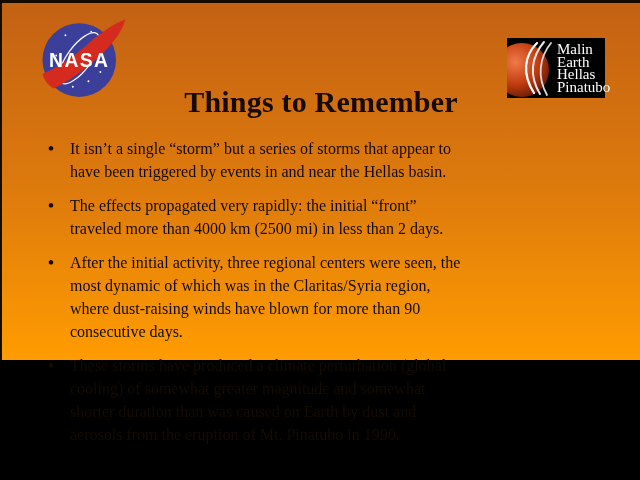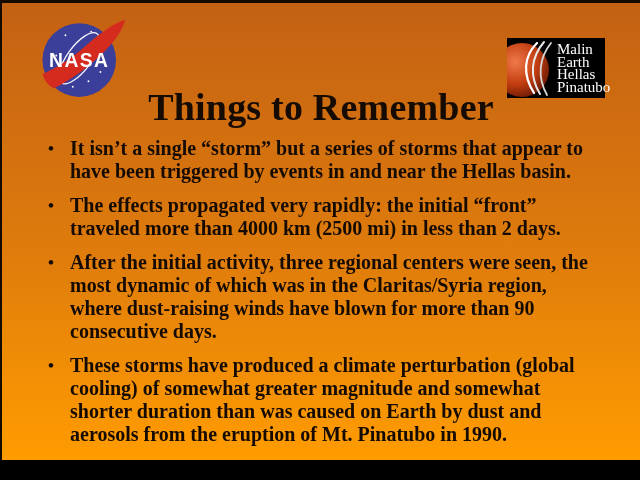--- a/index.html
+++ b/index.html
@@ -3,21 +3,21 @@
 <meta charset="utf-8">
 <style>
   html,body{margin:0;padding:0;}
   body{
     width:640px;height:480px;overflow:hidden;
     font-family:"Liberation Serif",serif;
     background:#000;
   }
   .slide{
     position:relative;box-sizing:border-box;
-    width:640px;height:460px;
+    width:640px;height:360px;
     border-top:3px solid #150a00;
     border-left:2px solid #150a00;
     background:linear-gradient(180deg,#c36114 0%,#df7c0c 55%,#ff9c00 100%);
   }
 
   
   .nasa-logo{position:absolute;left:34px;top:12px;width:92px;height:92px;}
   .nasa-logo svg{display:block;width:92px;height:92px;}
 
   
@@ -30,39 +30,39 @@
     font-family:Liberation Serif, serif;
     color:#fff;font-size:15px;line-height:12.5px;
     padding-left:2px;white-space:nowrap;
   }
   .malin-text div{display:block;}
 
   
   .title{
     position:absolute;left:0;right:0;top:82px;margin:0;
     text-align:center;
-    font-size:38px;font-weight:bold;color:#150b02;
+    font-size:30px;font-weight:bold;color:#150b02;
     letter-spacing:0.2px;
   }
 
   
   .bullets{
     position:absolute;left:46px;top:134px;width:572px;
     margin:0;padding:0;list-style:none;
   }
   .bullet{display:flex;margin:0 0 11px 0;}
   .dot{
     flex:0 0 22px;width:22px;
     font-size:17px;font-weight:bold;color:#150b02;
     line-height:23px;
   }
   .btext{
     flex:1 1 auto;
     white-space:pre-line;
-    font-size:20px;line-height:23px;font-weight:bold;
+    font-size:16px;line-height:23px;font-weight:normal;
     color:#150b02;
   }
 </style>
 </head>
 <body>
 
 <div class="slide">
 
   <div class="nasa-logo">
     <svg viewBox="0 0 100 100">

